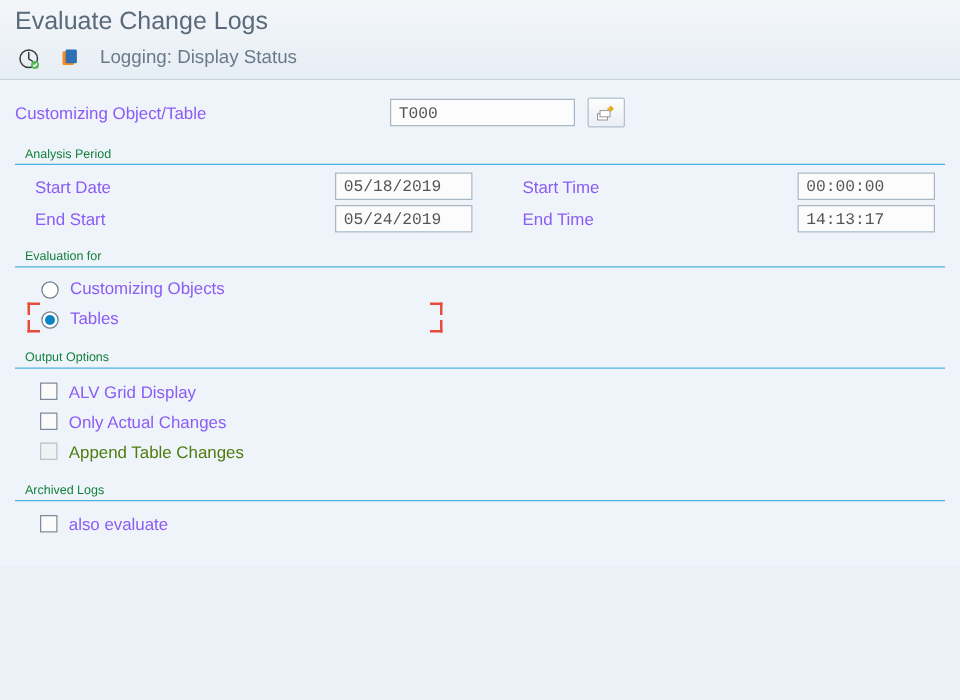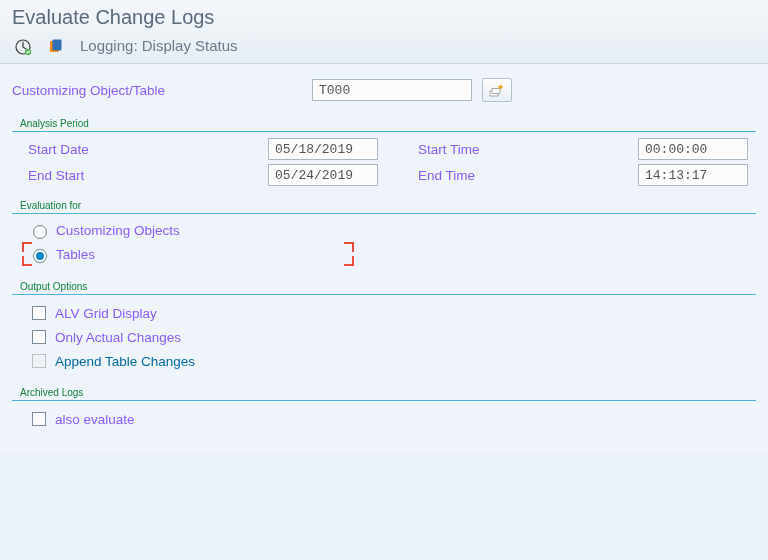--- a/index.html
+++ b/index.html
@@ -104,21 +104,21 @@
     content:""; position:absolute; inset:2px;
     background:#0a84c6; border-radius:50%;
   }
   .check {
     appearance:none;
     width:14px; height:14px;
     border:1px solid #7c8c9c;
     background:#fbfbfb;
   }
   .check.disabled { border-color:#b7c2cc; background:#eef2f5;}
-  .lbl.disabled { color:#0369a1; }
+  .lbl.disabled { color:#4d7c0f; }
   .bracket-wrap {
     position:absolute;
     display:inline-block;
   }
   .red-bracket {
     position:absolute;
     width:8px; height:8px;
     border:2px solid #e74c3c;
   }
   .red-bracket.tl{ top:-2px; left:-2px; border-right:none; border-bottom:none;}
@@ -147,21 +147,21 @@
         </svg>
     </span>
     <span class="subtitle">Logging: Display Status</span>
   </div>
 </div>
 
 <div class="content">
 
   <div class="row">
     <span class="lbl" style="width:300px;">Customizing Object/Table</span>
-    <input class="input" style="width: 160px;" value="T000">
+    <input class="input" style="width: 148px;" value="T000">
     <span style="width:10px;"></span>
     <span class="match-btn">
       <svg width="16" height="14" viewBox="0 0 16 14">
           <rect x="1" y="8" width="8" height="5" fill="#fff" stroke="#888" stroke-width="0.7"></rect>
           <rect x="3" y="5.5" width="8" height="5" fill="#fff" stroke="#888" stroke-width="0.7"></rect>
           <path d="M9 4 l4 0 m-2 -2 l2 2 l-2 2" stroke="#e6a817" stroke-width="1.6" fill="none"></path>
         </svg>
     </span>
   </div>
 

